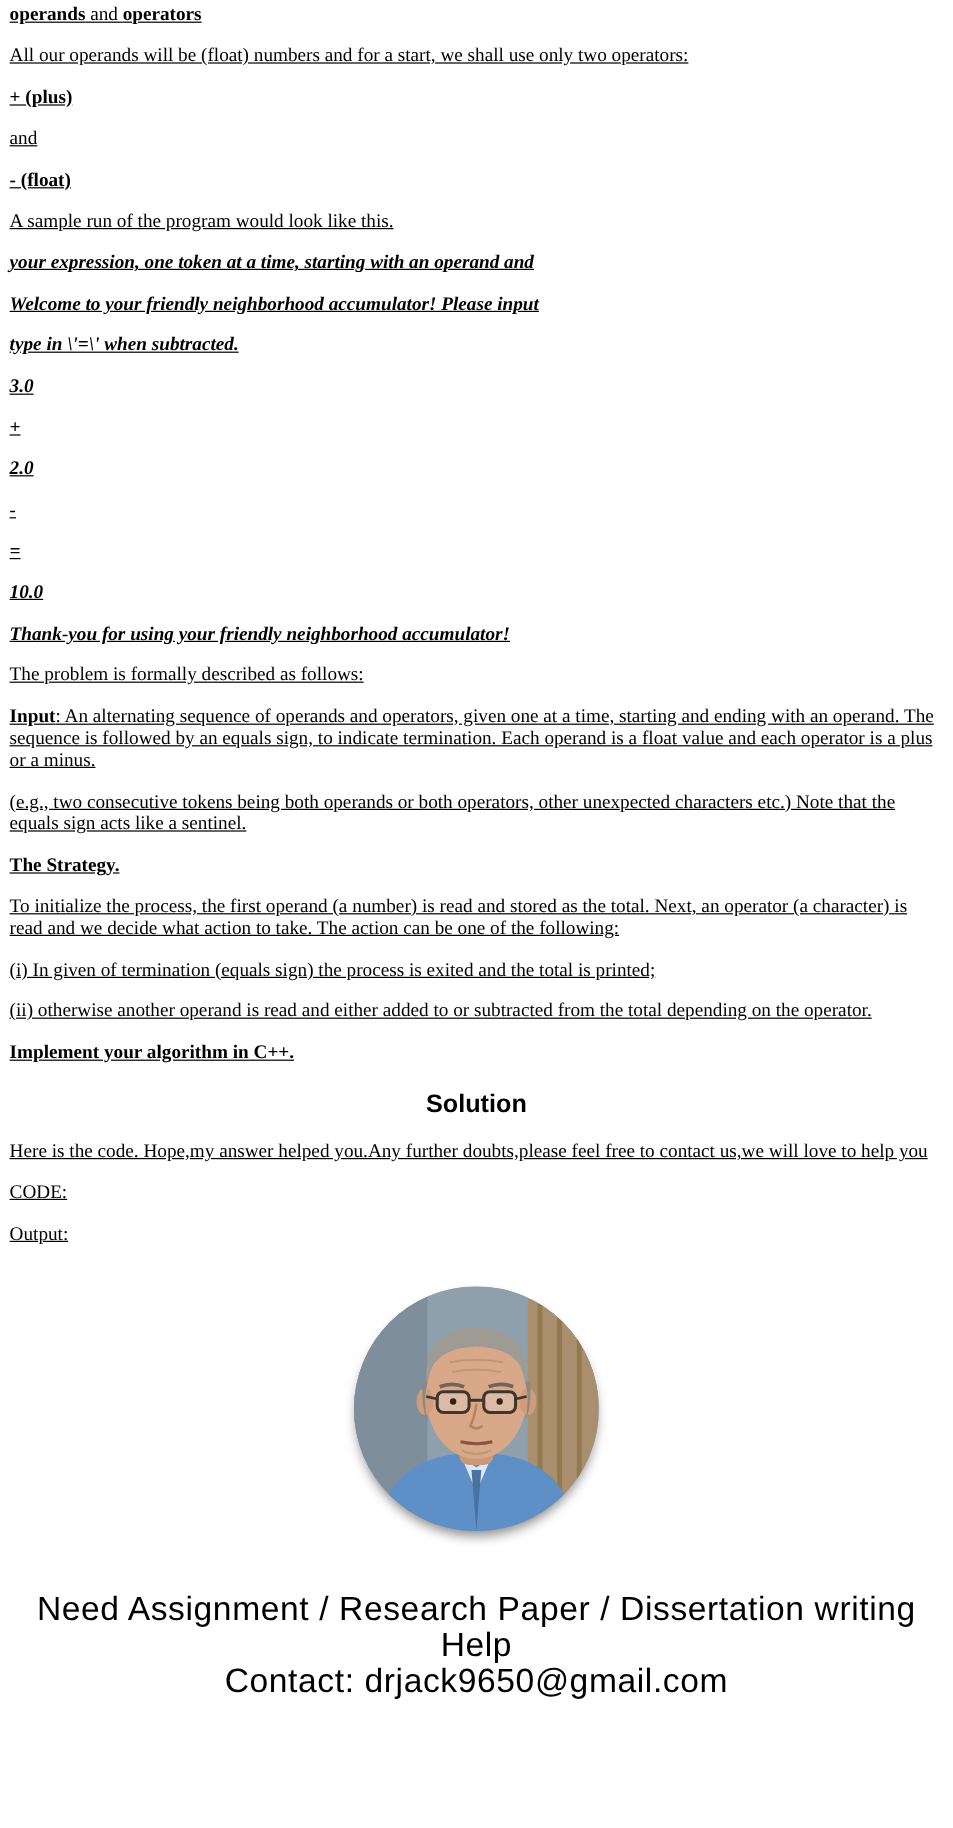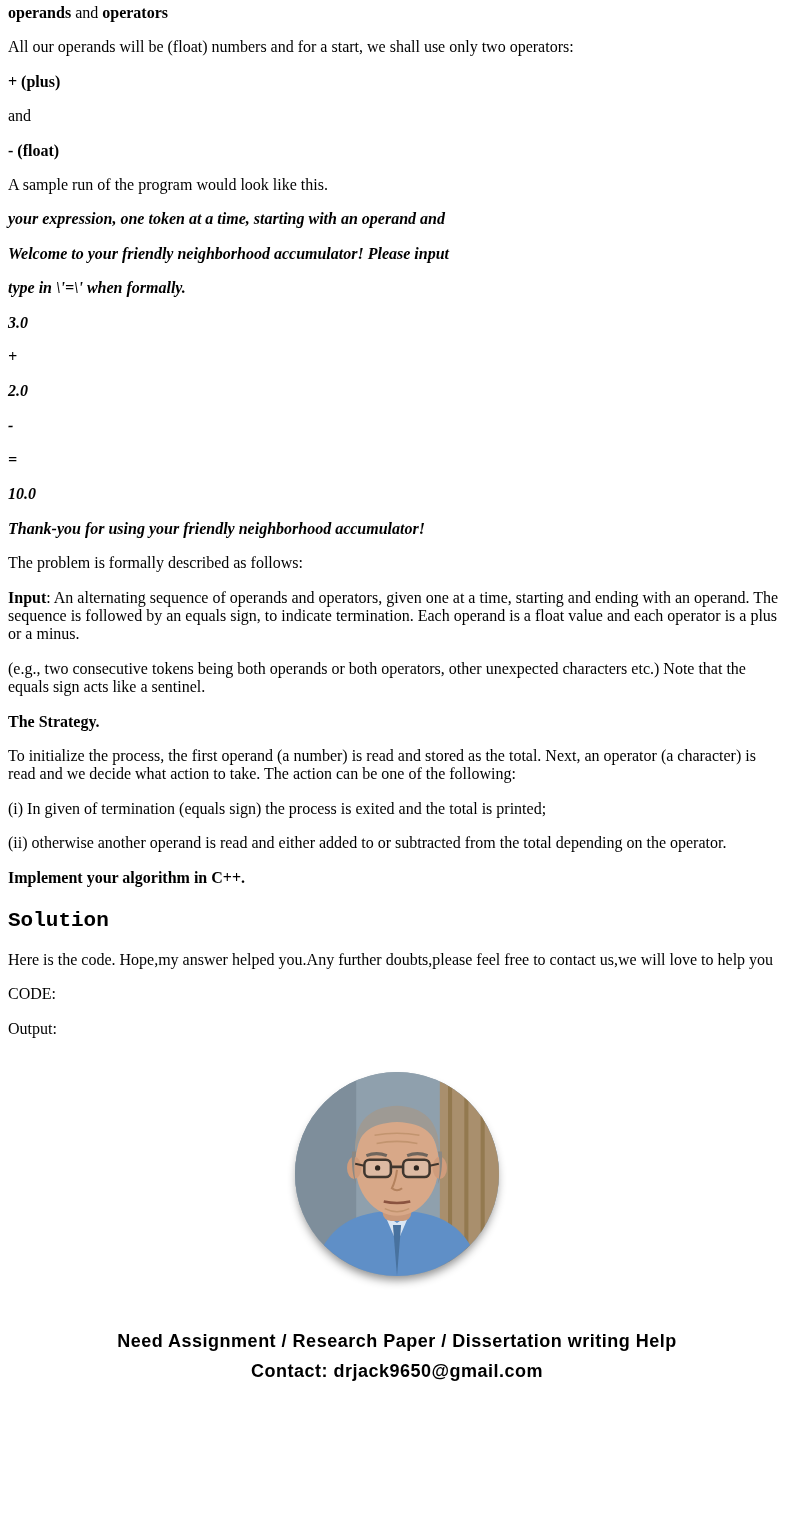--- a/index.html
+++ b/index.html
@@ -6,51 +6,52 @@
   html, body { margin: 0; padding: 0; background: #ffffff; }
   body {
     width: 794px;
     min-height: 1523px;
     padding: 4px 8px 24px 8px;
     color: #000000;
     font-family: "Liberation Serif", serif;
     font-size: 16px;
     line-height: 1.15;
   }
-  .content p { margin: 16px 0; }
+  .content p { margin: 16px 0; text-decoration: underline; }
   .content p:first-child { margin-top: 0; }
   .b { font-weight: bold; }
   .sample { font-weight: bold; font-style: italic; }
   h2.solution {
-    font-family: Liberation Mono, monospace;
+    font-family: Liberation Sans, sans-serif;
     font-size: 21px;
     font-weight: bold;
     margin: 22px 0 18px 0;
+    text-align: center;
   }
   .avatar-wrap {
     display: flex;
     justify-content: center;
     margin-top: 34px;
   }
   .avatar {
     width: 204px;
     height: 204px;
     border-radius: 50%;
     overflow: hidden;
     box-shadow: 0 6px 10px -2px rgba(0,0,0,0.45);
     background: #93a2ae;
   }
   .avatar svg { display: block; width: 100%; height: 100%; }
   .footer {
     margin: 50px auto 0 auto;
     max-width: 760px;
     text-align: center;
     font-family: "Liberation Sans", sans-serif;
-    font-weight: bold;
-    font-size: 18px;
+    font-weight: normal;
+    font-size: 28px;
     line-height: 30px;
     letter-spacing: 0.5px;
   }
 </style>
 </head>
 <body>
 
 <div class="content">
 
   <p><span class="b">operands</span><span> and </span><span class="b">operators</span></p>
@@ -60,21 +61,21 @@
   <p class="b">+ (plus)</p>
 
   <p>and</p>
 
   <p class="b">- (float)</p>
 
   <p>A sample run of the program would look like this.</p>
 
   <p class="sample">your expression, one token at a time, starting with an operand and</p>
   <p class="sample">Welcome to your friendly neighborhood accumulator! Please input</p>
-  <p class="sample">type in \'=\' when formally.</p>
+  <p class="sample">type in \'=\' when subtracted.</p>
   <p class="sample">3.0</p>
   <p class="sample">+</p>
   <p class="sample">2.0</p>
   <p class="sample">-</p>
   <p class="sample">=</p>
   <p class="sample">10.0</p>
   <p class="sample">Thank-you for using your friendly neighborhood accumulator!</p>
 
   <p>The problem is formally described as follows:</p>
 

